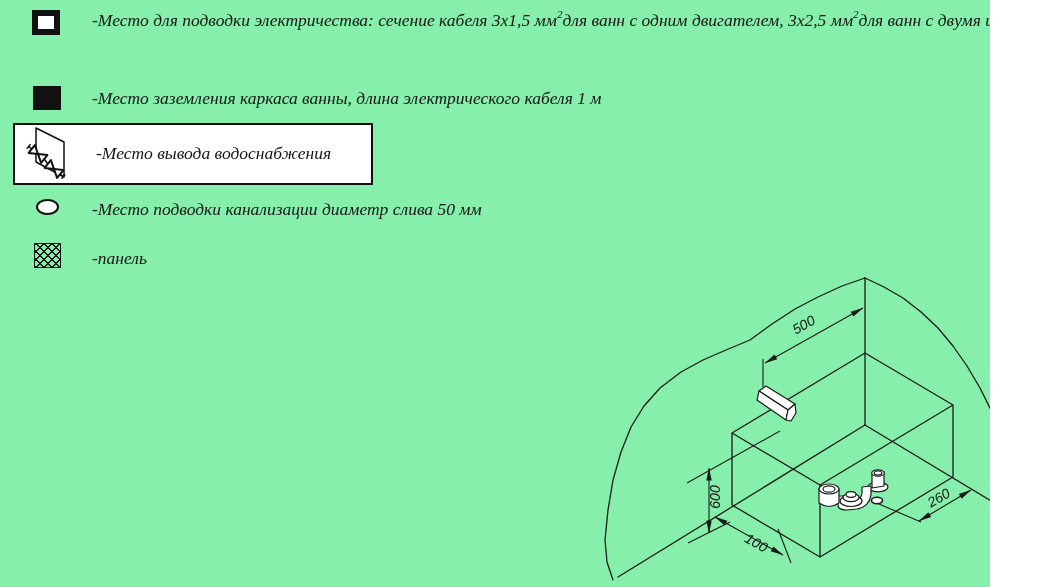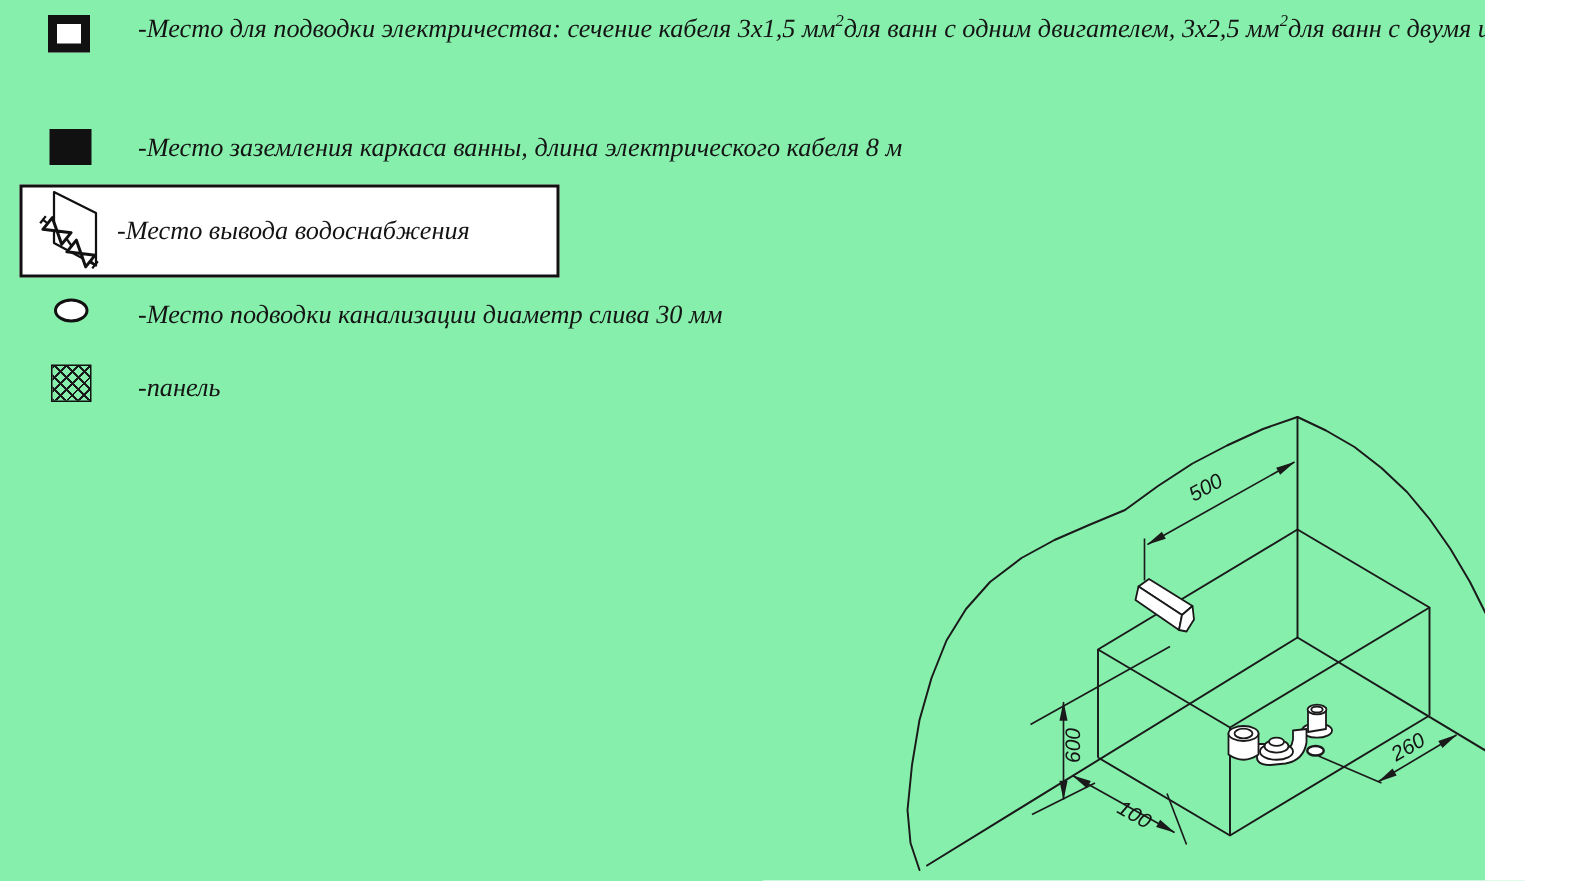--- a/index.html
+++ b/index.html
@@ -30,43 +30,43 @@
 <div class="page">
 
   <div>
 
     <div class="icon-electric"></div>
     <div class="lg" style="left:92px;top:3px;">
       <div><span>-Место для подводки электричества: сечение кабеля 3х1,5 мм</span><sup class="sq">2</sup><span>для ванн с одним двигателем, 3х2,5 мм</span><sup class="sq">2</sup><span>для ванн с двумя и</span></div>
     </div>
 
     <div class="icon-ground"></div>
-    <div class="lg" style="left:92px;top:86px;">-Место заземления каркаса ванны, длина электрического кабеля 8 м</div>
+    <div class="lg" style="left:92px;top:86px;">-Место заземления каркаса ванны, длина электрического кабеля 1 м</div>
 
     <div class="water-box"></div>
     <svg class="icon-water" width="54" height="57" viewBox="0 0 54 57">
       <g fill="none" stroke="#111" stroke-width="1.5" stroke-linejoin="round">
         <polygon points="16,3 44,17 44,52 16,37"></polygon>
         <line x1="8.6" y1="21.4" x2="11.8" y2="24"></line>
         <line x1="6.8" y1="23.8" x2="10.5" y2="19.1"></line>
         <line x1="24.2" y1="34" x2="27.8" y2="39"></line>
         <line x1="40.2" y1="49" x2="43.4" y2="51.6"></line>
         <line x1="41.5" y1="53.9" x2="45.2" y2="49.2"></line>
         <g fill="#fff" stroke-width="2">
           <polygon points="18,29 8.6,27.9 14.9,20.1"></polygon>
           <polygon points="18,29 21.1,37.9 27.4,30.1"></polygon>
           <polygon points="34,44 24.6,42.9 30.9,35.1"></polygon>
           <polygon points="34,44 37.1,52.9 43.4,45.1"></polygon>
         </g>
       </g>
     </svg>
-    <div class="lg" style="left:78px;top:141px;">-Место вывода водоснабжения</div>
+    <div class="lg" style="left:96px;top:141px;">-Место вывода водоснабжения</div>
 
     <div class="icon-sewer"></div>
-    <div class="lg" style="left:92px;top:197px;">-Место подводки канализации диаметр слива 30 мм</div>
+    <div class="lg" style="left:92px;top:197px;">-Место подводки канализации диаметр слива 50 мм</div>
 
     <div class="icon-panel"></div>
     <div class="lg" style="left:92px;top:246px;text-align:center;">-панель</div>
   </div>
 
   <svg class="drawing-svg" width="1049" height="587" viewBox="0 0 1049 587">
     <defs>
       <marker id="arr" markerWidth="14" markerHeight="8" refX="13" refY="4" orient="auto-start-reverse" markerUnits="userSpaceOnUse">
         <path d="M13.5,4 L0.5,1.3 L0.5,6.7 Z" fill="#1a1a1a"></path>
       </marker>

